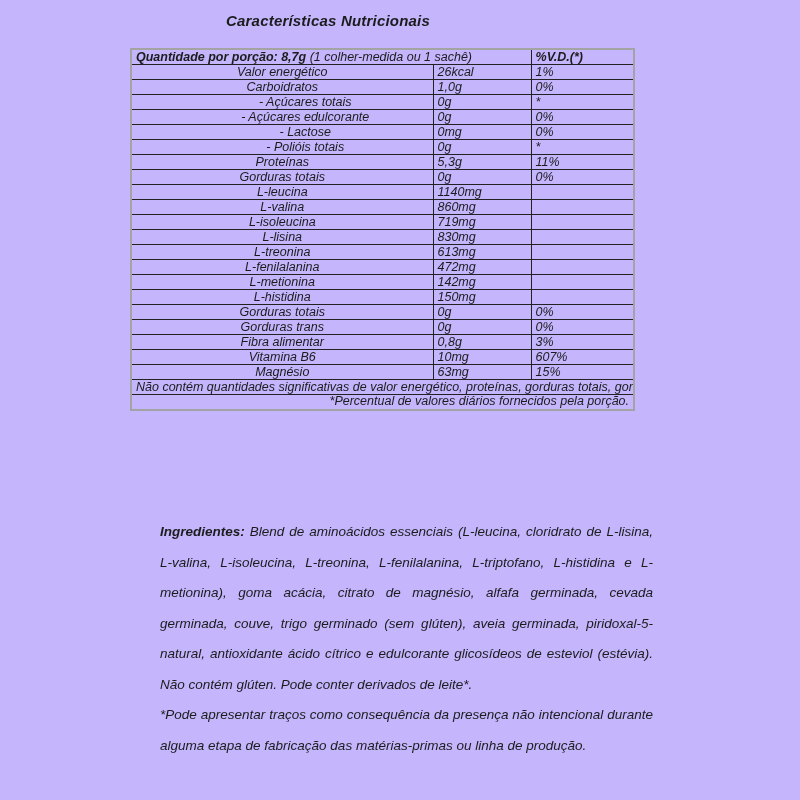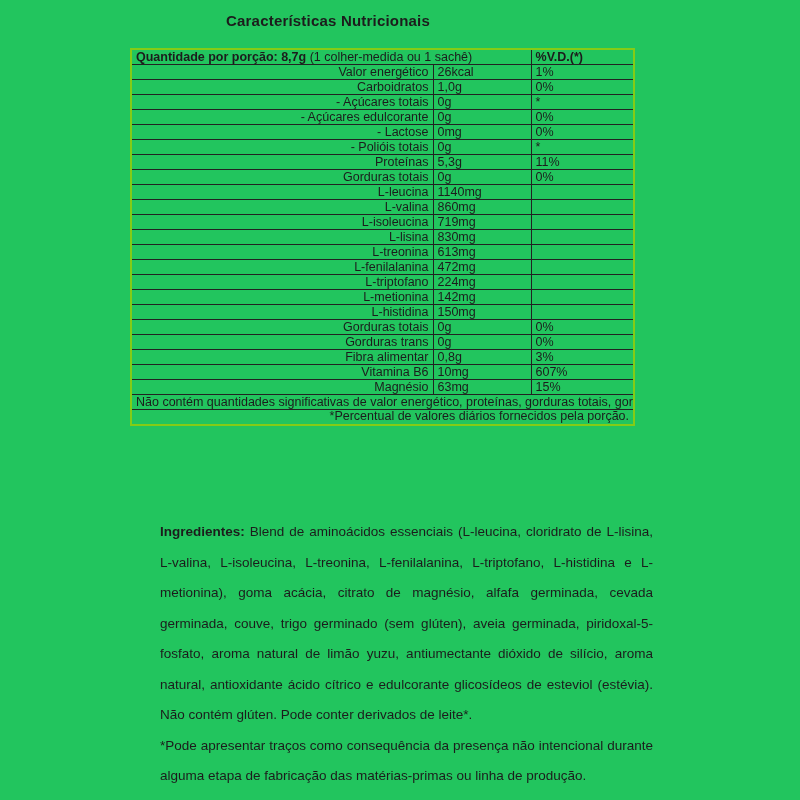--- a/index.html
+++ b/index.html
@@ -6,52 +6,53 @@
     margin: 0;
     padding: 0;
     background: #ffffff;
     font-family: "Liberation Sans", sans-serif;
     color: #1c1c1c;
   }
   .page {
     position: relative;
     width: 800px;
     height: 800px;
-    background: #22c55e;
+    background: #c4b5fd;
     overflow: hidden;
+    font-style: italic;
   }
   .title {
     position: absolute;
     left: 153px;
     top: 12px;
     width: 350px;
     text-align: center;
     font-size: 15px;
     font-weight: bold;
     letter-spacing: 0.2px;
   }
   table.nutrition {
     position: absolute;
     left: 130px;
     top: 48px;
     width: 503px;
     border-collapse: collapse;
     table-layout: fixed;
     font-size: 12.5px;
-    border: 2px solid #84cc16;
+    border: 2px solid #a3a3a3;
   }
   table.nutrition td {
     border: 1px solid #222222;
     height: 14px;
     line-height: 13px;
     padding: 0 4px;
     white-space: nowrap;
     overflow: hidden;
   }
-  td.label { text-align: right; padding-left: 6px; }
+  td.label { text-align: center; padding-left: 6px; }
   td.label.indent { padding-left: 50px; }
   td.val { }
   td.hdr-left { text-align: left; padding-left: 6px; }
   td.note-cell {
     text-align: center;
     white-space: normal;
     height: auto;
     line-height: 16px;
     padding: 3px 22px;
   }
@@ -169,25 +170,20 @@
           <td class="label">L-treonina</td>
           <td class="val">613mg</td>
           <td class="val"></td>
         </tr>
         <tr>
           <td class="label">L-fenilalanina</td>
           <td class="val">472mg</td>
           <td class="val"></td>
         </tr>
         <tr>
-          <td class="label">L-triptofano</td>
-          <td class="val">224mg</td>
-          <td class="val"></td>
-        </tr>
-        <tr>
           <td class="label">L-metionina</td>
           <td class="val">142mg</td>
           <td class="val"></td>
         </tr>
         <tr>
           <td class="label">L-histidina</td>
           <td class="val">150mg</td>
           <td class="val"></td>
         </tr>
         <tr>
@@ -224,20 +220,19 @@
         <td class="footnote-cell" colspan="3">*Percentual de valores diários fornecidos pela porção.</td>
       </tr>
     </tbody>
   </table>
 
   <div class="ingredients" id="ingredients">
       <div class="ing-line just"><b>Ingredientes:</b> Blend de aminoácidos essenciais (L-leucina, cloridrato de L-lisina,</div>
       <div class="ing-line just">L-valina, L-isoleucina, L-treonina, L-fenilalanina, L-triptofano, L-histidina e L-</div>
       <div class="ing-line just">metionina), goma acácia, citrato de magnésio, alfafa germinada, cevada</div>
       <div class="ing-line just">germinada, couve, trigo germinado (sem glúten), aveia germinada, piridoxal-5-</div>
-      <div class="ing-line just">fosfato, aroma natural de limão yuzu, antiumectante dióxido de silício, aroma</div>
       <div class="ing-line just">natural, antioxidante ácido cítrico e edulcorante glicosídeos de esteviol (estévia).</div>
       <div class="ing-line">Não contém glúten. Pode conter derivados de leite*.</div>
       <div class="ing-line just">*Pode apresentar traços como consequência da presença não intencional durante</div>
       <div class="ing-line">alguma etapa de fabricação das matérias-primas ou linha de produção.</div>
     </div>
 
 </div>
 
 </body></html>

